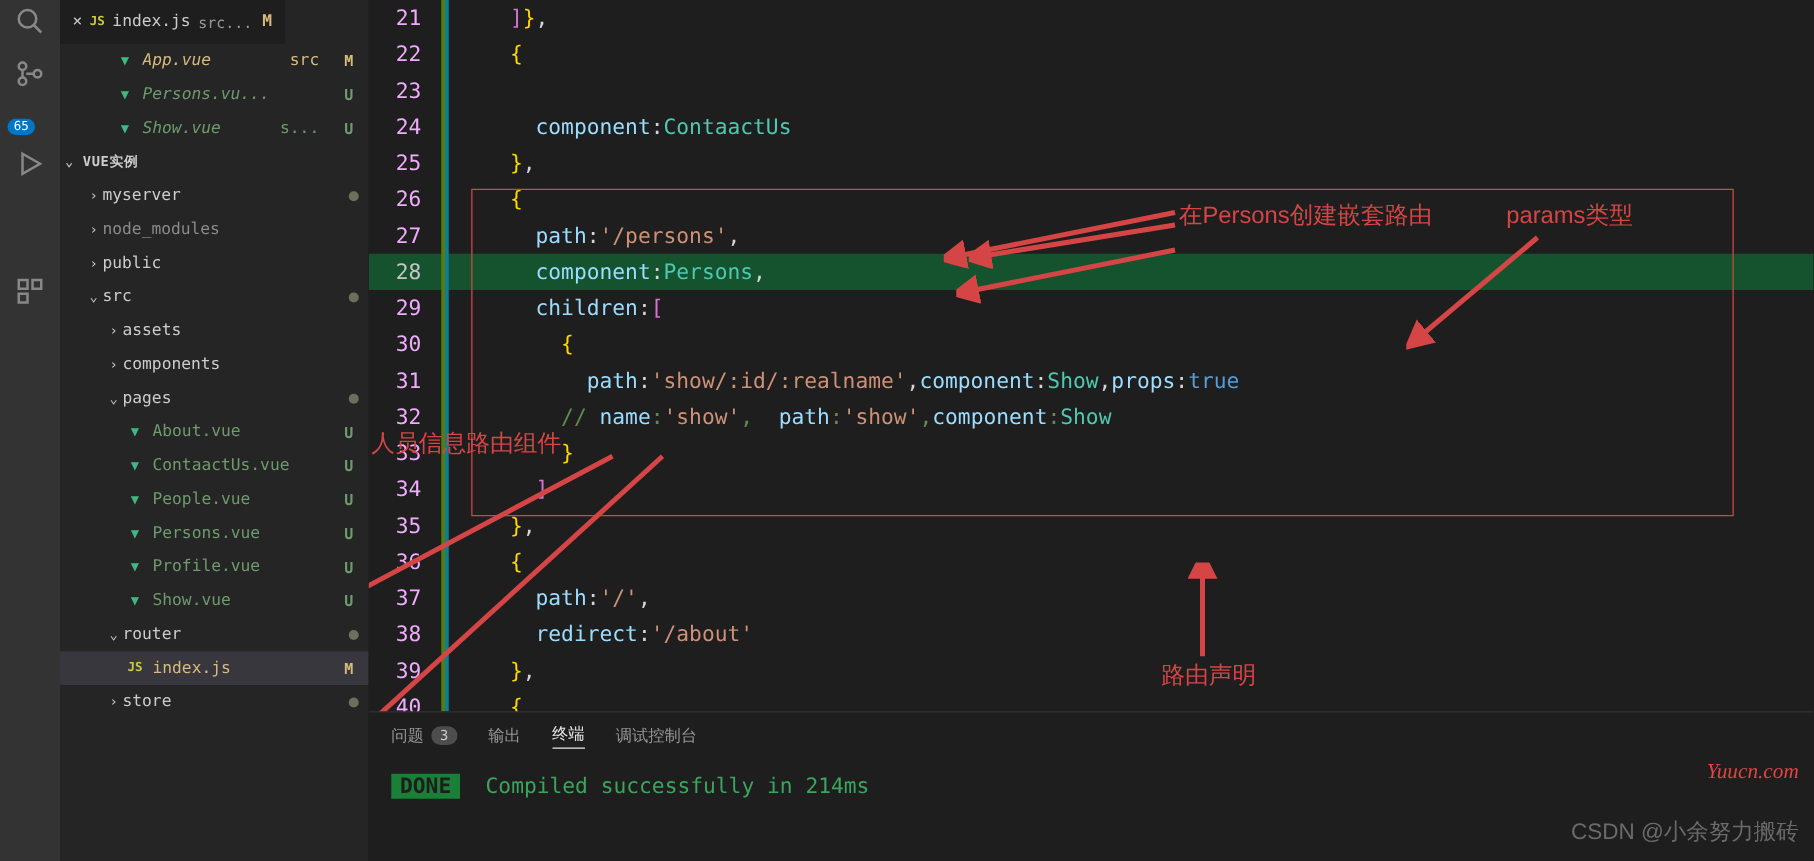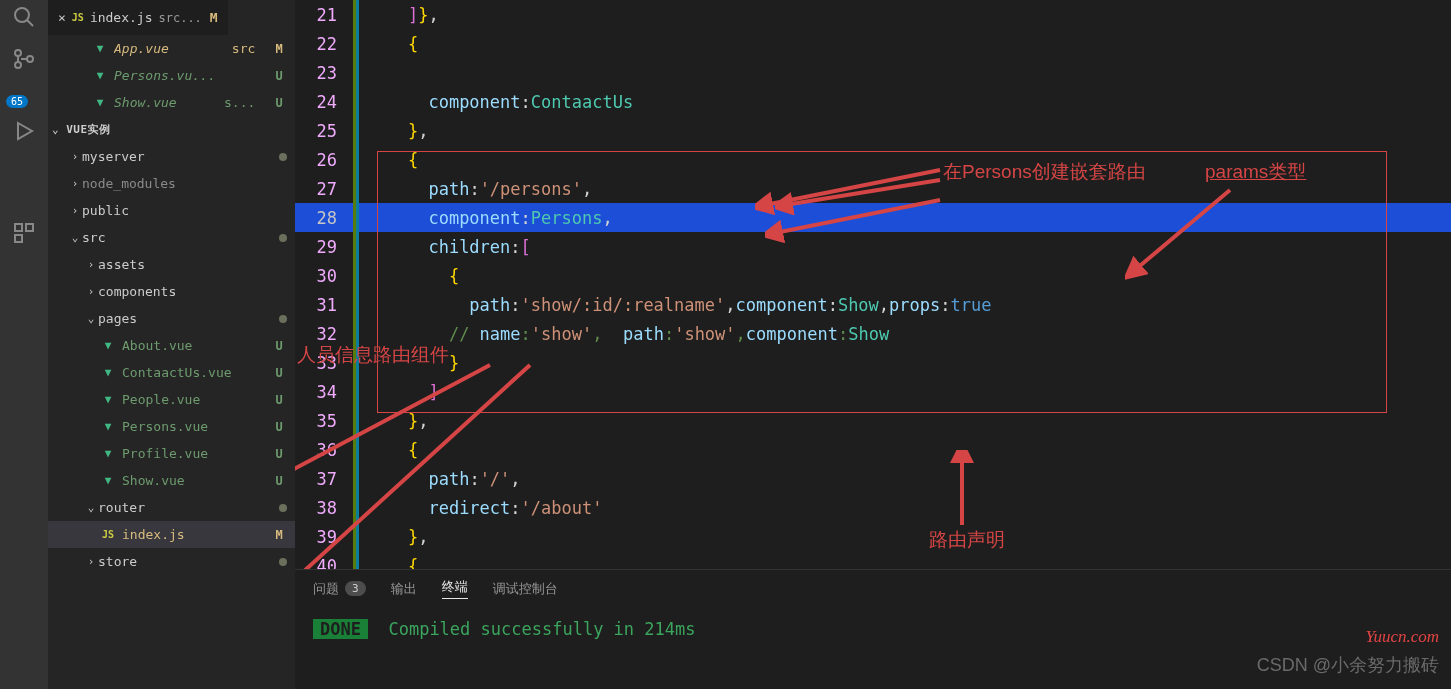--- a/index.html
+++ b/index.html
@@ -30,41 +30,41 @@
 .js-icon { color:#cbcb41; font-weight:700; font-size:10px; }
 .section-head { height:27px; display:flex; align-items:center; font-size:11px; font-weight:700; padding-left:4px; color:#ccc; letter-spacing:0.5px; }
 .sidebar .active { background:#37373d; }
 .code-area { flex:1; position:relative; overflow:hidden; }
 .gutter-border { position:absolute; left:58px; top:0; bottom:0; width:6px; display:flex; }
 .gb1 { width:3px; background:#587c0c; }
 .gb2 { width:3px; background:#0c7d9d; }
 .line { display:flex; height:29px; align-items:center; font-family:Consolas,monospace; font-size:17px; white-space:pre; }
 .ln { width:50px; text-align:right; color:#f0abfc; padding-right:8px; flex-shrink:0; }
 .code { padding-left:22px; }
-.line.current { background:#1d4ed8; }
+.line.current { background:#14532d; }
 .line.current .ln { color:#c6c6c6; }
 .red-box { position:absolute; border:1px solid #d64545; pointer-events:none; }
 .annotation { position:absolute; color:#d64545; font-size:19px; font-family:"Microsoft YaHei",sans-serif; pointer-events:none; }
 .arrow { position:absolute; pointer-events:none; }
 .c-o { color:#ce9178; }
 .c-c { color:#9cdcfe; }
 .c-t { color:#4ec9b0; }
 .c-gold { color:#ffd700; }
 .c-purp { color:#da70d6; }
 .c-gr { color:#608b4e; }
 .c-w { color:#d4d4d4; }
 .c-kb { color:#569cd6; }
 .terminal { height:120px; border-top:1px solid #333; background:#1e1e1e; }
 .term-tabs { display:flex; gap:25px; padding:8px 18px; font-size:13px; color:#969696; align-items:center; }
 .term-tab { cursor:pointer; display:flex; align-items:center; gap:6px; }
 .term-tab.active { color:#e7e7e7; border-bottom:1px solid #e7e7e7; padding-bottom:2px; }
 .term-content { padding:12px 18px; font-family:Consolas,monospace; font-size:17px; }
 .done { background:#1a7f37; color:#1e1e1e; padding:0 7px; font-weight:600; }
 .count-badge { background:#4d4d4d; color:#ccc; border-radius:10px; padding:1px 7px; font-size:11px; }
-.watermark1 { position:absolute; right:12px; bottom:42px; color:#e34343; font-size:17px; font-style:italic; font-family:serif; }
+.watermark1 { position:absolute; right:12px; bottom:62px; color:#e34343; font-size:17px; font-style:italic; font-family:serif; }
 .watermark2 { position:absolute; right:12px; bottom:12px; color:#6a6a6a; font-size:18px; font-family:"Microsoft YaHei",sans-serif; }
 </style>
 </head>
 <body>
 
 <div class="container">
   <div class="activity">
     <svg viewBox="0 0 24 24">
         <circle cx="10" cy="10" r="7" fill="none" stroke="#888" stroke-width="2"></circle>
         <line x1="15" y1="15" x2="21" y2="21" stroke="#888" stroke-width="2"></line>
@@ -209,21 +209,21 @@
           <div class="line"><span class="ln">36</span><span class="code c-w">    <span class="c-gold">{</span></span></div>
           <div class="line"><span class="ln">37</span><span class="code c-w">      <span class="c-c">path</span>:<span class="c-o">'/'</span>,</span></div>
           <div class="line"><span class="ln">38</span><span class="code c-w">      <span class="c-c">redirect</span>:<span class="c-o">'/about'</span></span></div>
           <div class="line"><span class="ln">39</span><span class="code c-w">    <span class="c-gold">}</span>,</span></div>
           <div class="line"><span class="ln">40</span><span class="code c-w">    <span class="c-gold">{</span></span></div>
         </div>
 
       <div class="red-box" style="left:82px; top:151px; width:1010px; height:262px;"></div>
 
       <div class="annotation" style="left:648px; top:159px;">在Persons创建嵌套路由</div>
-      <div class="annotation" style="left:910px; top:159px;text-decoration:underline;">params类型</div>
+      <div class="annotation" style="left:910px; top:159px;">params类型</div>
       <div class="annotation" style="left:-55px; top:342px; white-space:nowrap;">视频中人员信息路由组件</div>
       <div class="annotation" style="left:634px; top:527px;">路由声明</div>
 
       <svg class="arrow" style="left:460px; top:160px; width:190px; height:55px;">
           <defs>
             <marker id="ah1" markerWidth="10" markerHeight="10" refX="2" refY="3" orient="auto">
               <polygon points="0,0 6,3 0,6" fill="#d64545"></polygon>
             </marker>
           </defs>
           <line x1="185" y1="10" x2="10" y2="45" stroke="#d64545" stroke-width="4" marker-end="url(#ah1)"></line>

